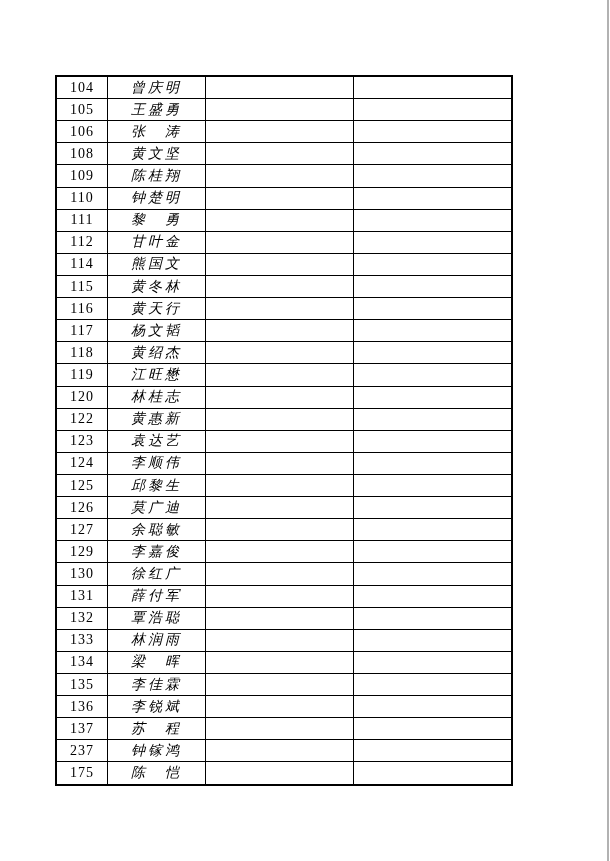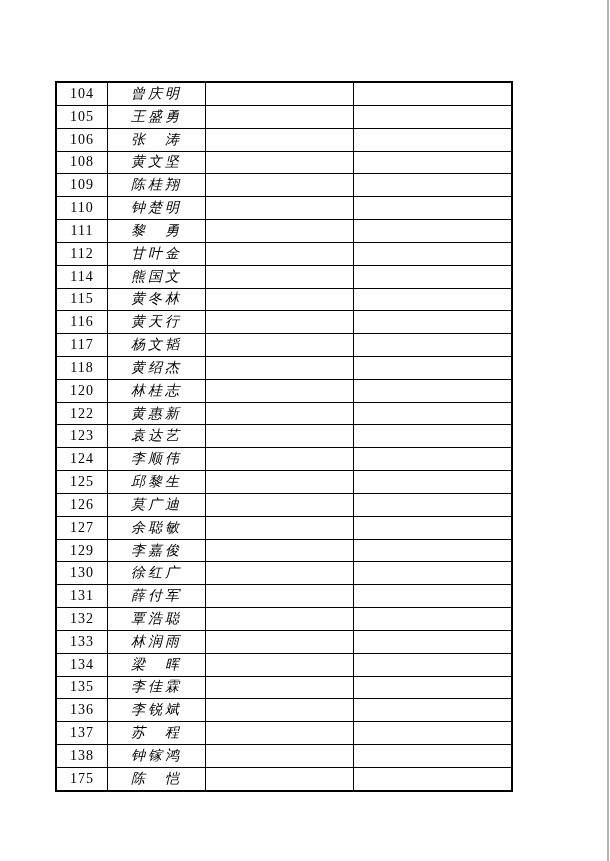--- a/index.html
+++ b/index.html
@@ -19,21 +19,21 @@
     position: absolute;
     top: 0;
     right: 1px;
     width: 2px;
     height: 861px;
     background: #b2b2b2;
   }
   table.roster {
     position: absolute;
     left: 55px;
-    top: 81px;
+    top: 75px;
     width: 451px;
     height: 711px;
     border-collapse: collapse;
     table-layout: fixed;
     border: 2px solid #000000;
   }
   table.roster td {
     border: 1px solid #000000;
     padding: 0;
     height: 19.75px;
@@ -143,20 +143,26 @@
     <td class="col-b2"></td>
   </tr>
 
   <tr>
     <td class="col-no">118</td>
     <td class="col-name">黄绍杰</td>
     <td class="col-b1"></td>
     <td class="col-b2"></td>
   </tr>
 
+  <tr>
+    <td class="col-no">119</td>
+    <td class="col-name">江旺懋</td>
+    <td class="col-b1"></td>
+    <td class="col-b2"></td>
+  </tr>
 
   <tr>
     <td class="col-no">120</td>
     <td class="col-name">林桂志</td>
     <td class="col-b1"></td>
     <td class="col-b2"></td>
   </tr>
 
 
   <tr>
@@ -259,21 +265,21 @@
   </tr>
 
   <tr>
     <td class="col-no">137</td>
     <td class="col-name">苏　程</td>
     <td class="col-b1"></td>
     <td class="col-b2"></td>
   </tr>
 
   <tr>
-    <td class="col-no">138</td>
+    <td class="col-no">237</td>
     <td class="col-name">钟镓鸿</td>
     <td class="col-b1"></td>
     <td class="col-b2"></td>
   </tr>
 
   <tr>
     <td class="col-no">175</td>
     <td class="col-name">陈　恺</td>
     <td class="col-b1"></td>
     <td class="col-b2"></td>

